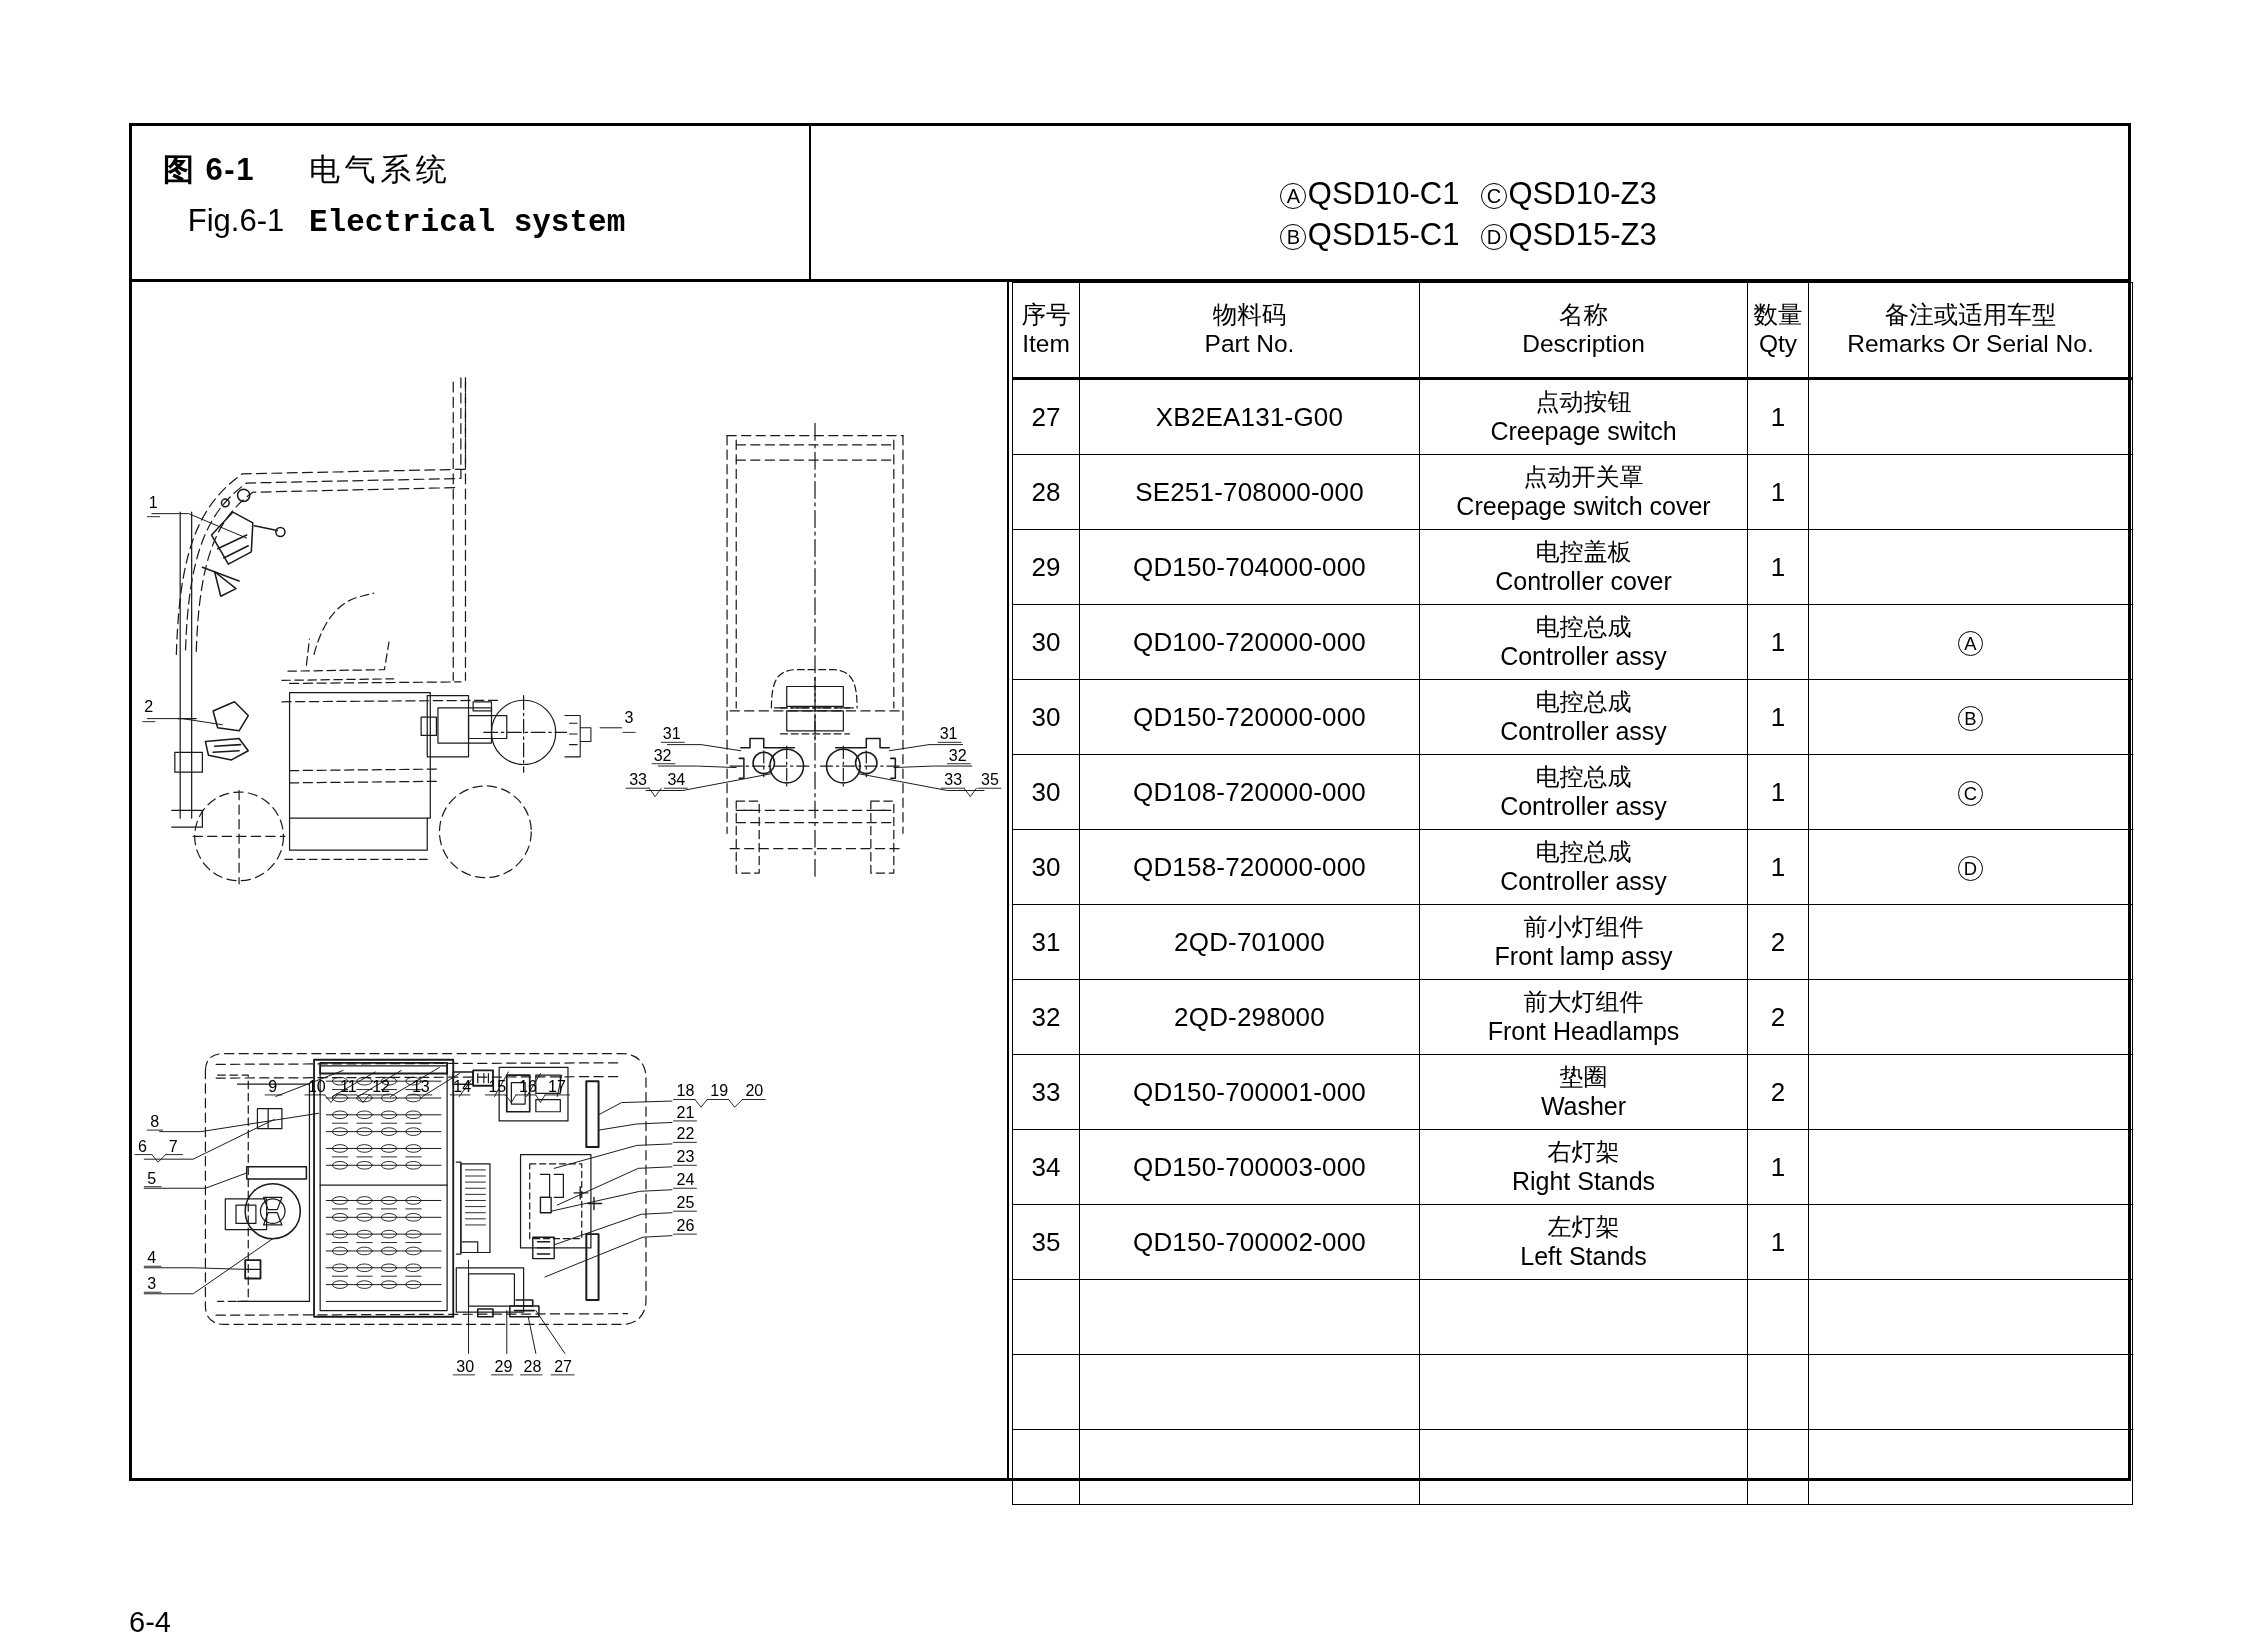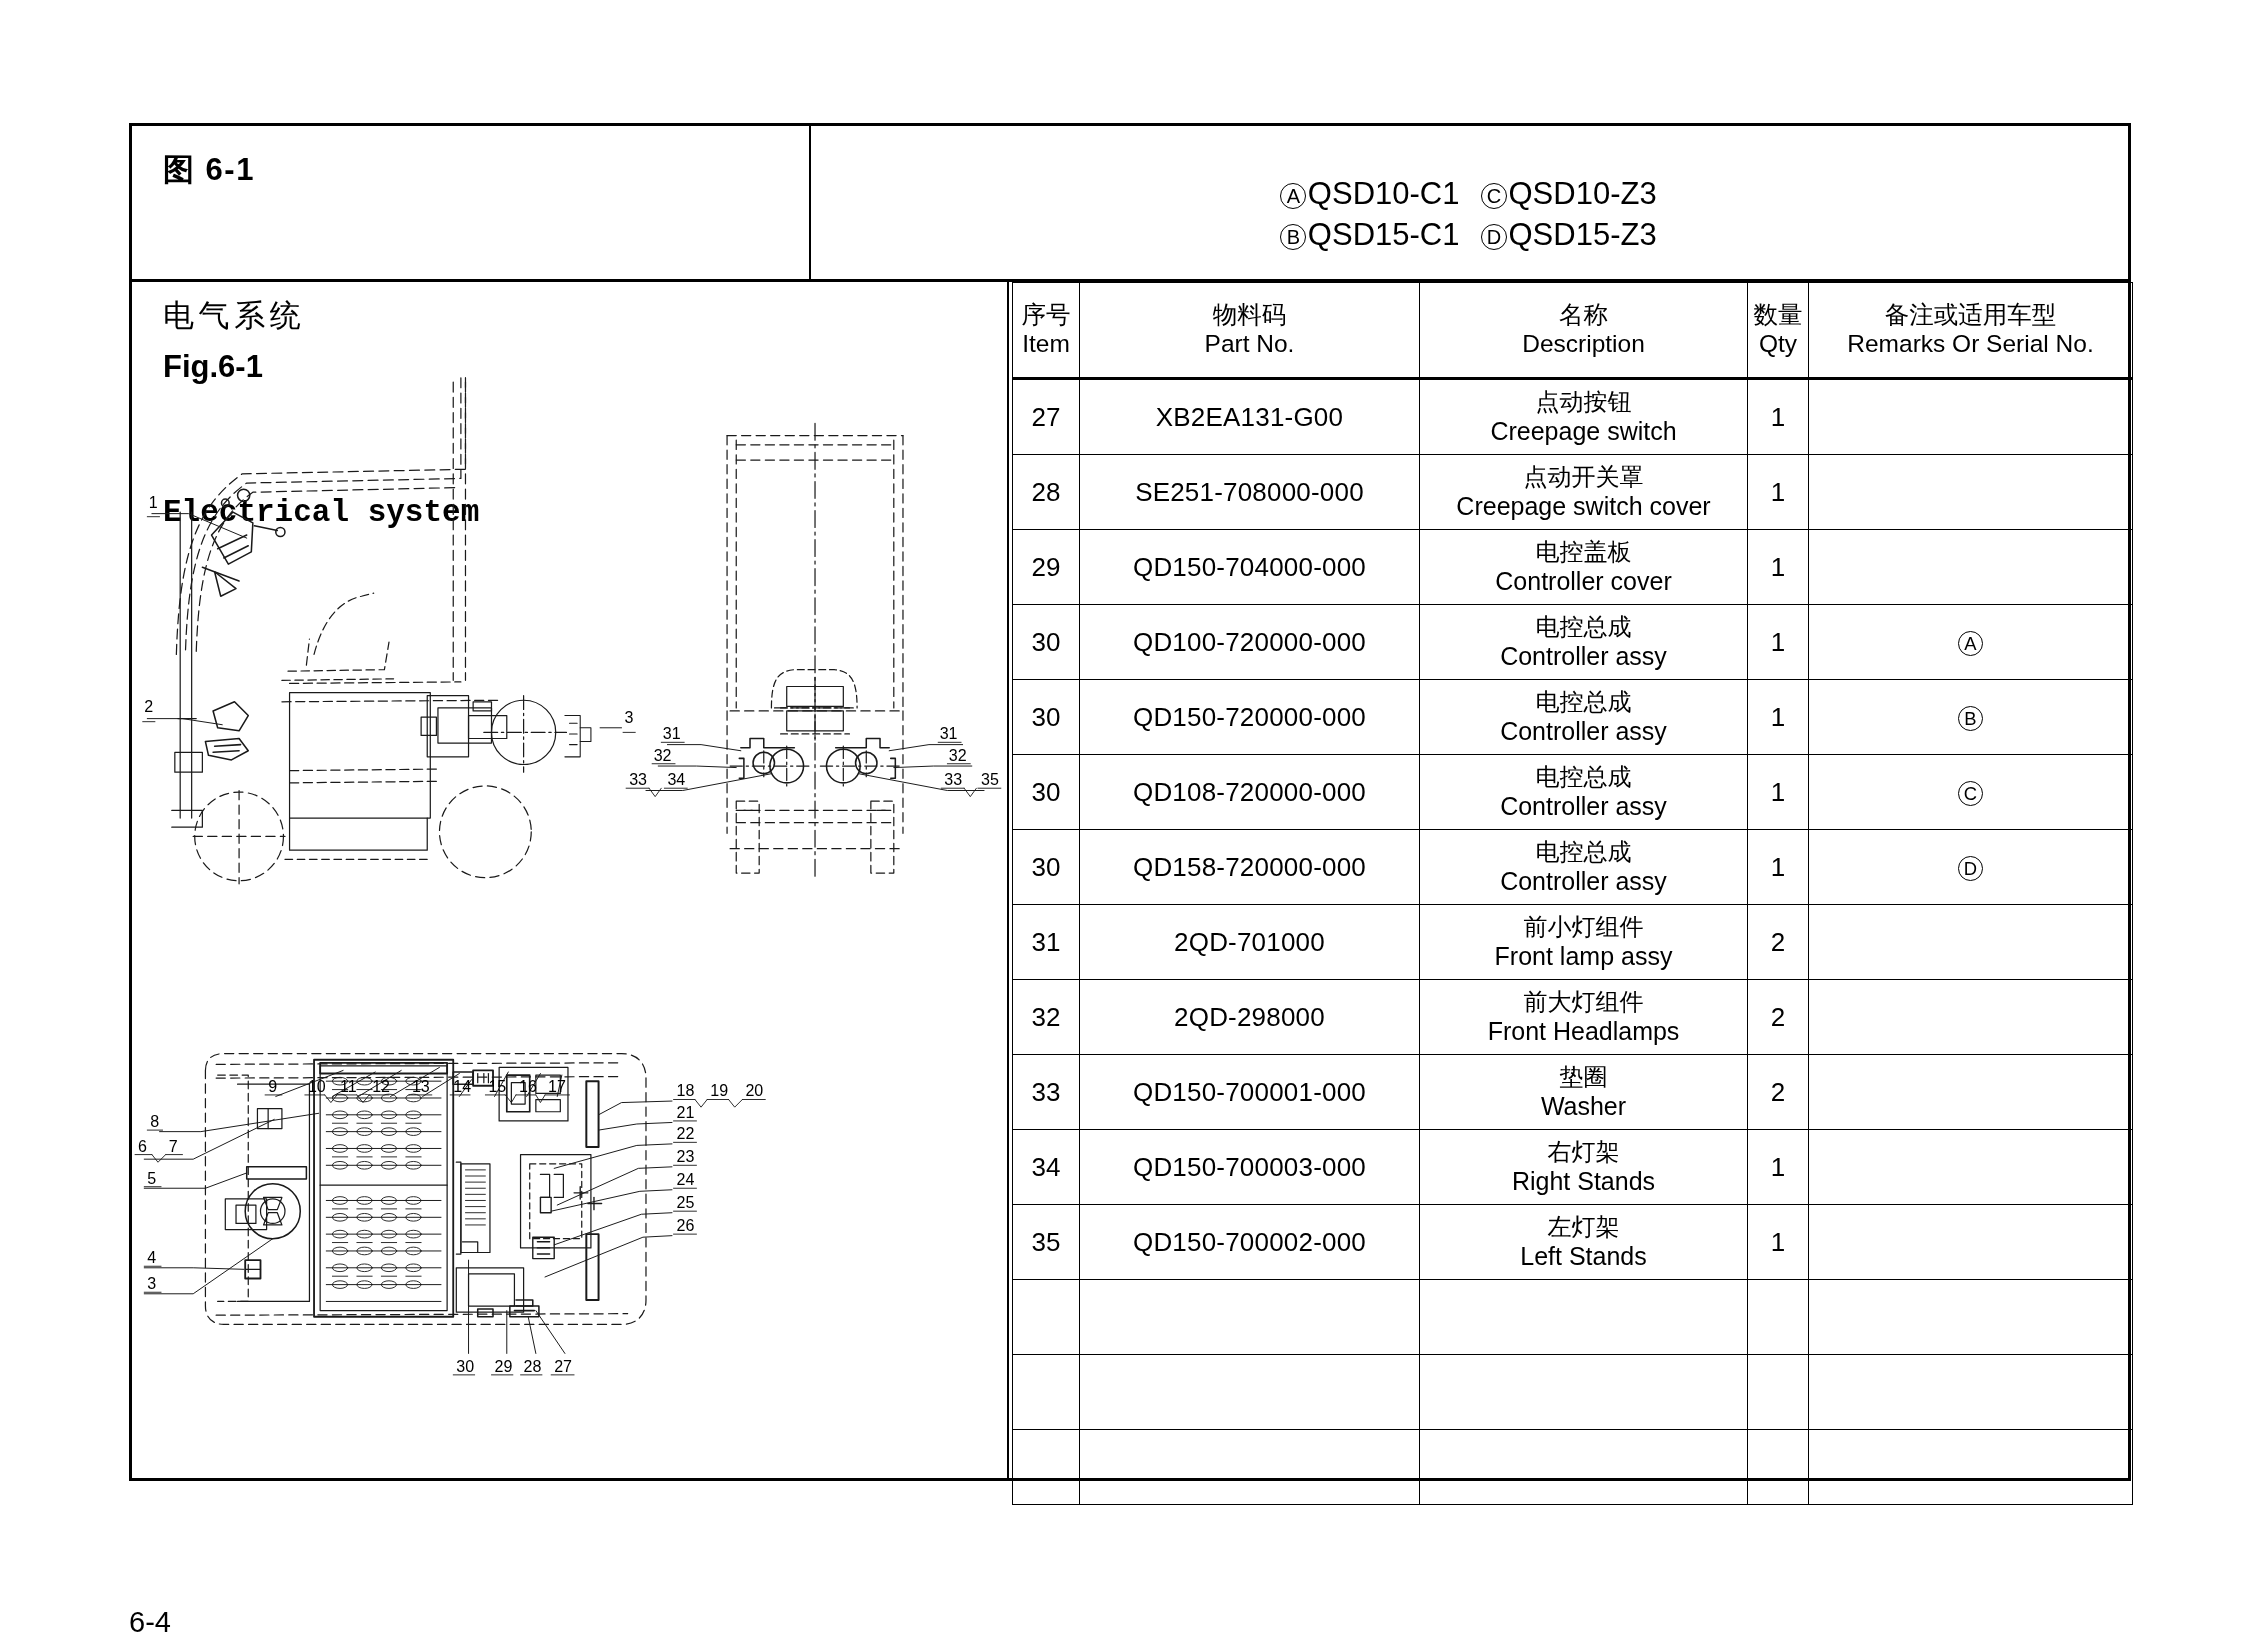--- a/index.html
+++ b/index.html
@@ -48,28 +48,28 @@
   #title-block {
     position: absolute;
     left: 31px;
     top: 23px;
     width: 629px;
   }
   .title-line {
     display: flex;
     align-items: baseline;
     white-space: nowrap;
-    flex-direction: column;
   }
   .title-line + .title-line { margin-top: 12.3px; }
   .title-fig {
-    font-weight: bold;
+    font-weight: normal;
     font-size: 31px;
     width: 146px;
     flex: 0 0 146px;
+    text-align: center;
   }
   .title-fig-cn {
     font-weight: bold;
     font-size: 31px;
     width: 146px;
     flex: 0 0 146px;
     letter-spacing: 1.5px;
   }
   .title-text-cn {
     font-size: 31px;

